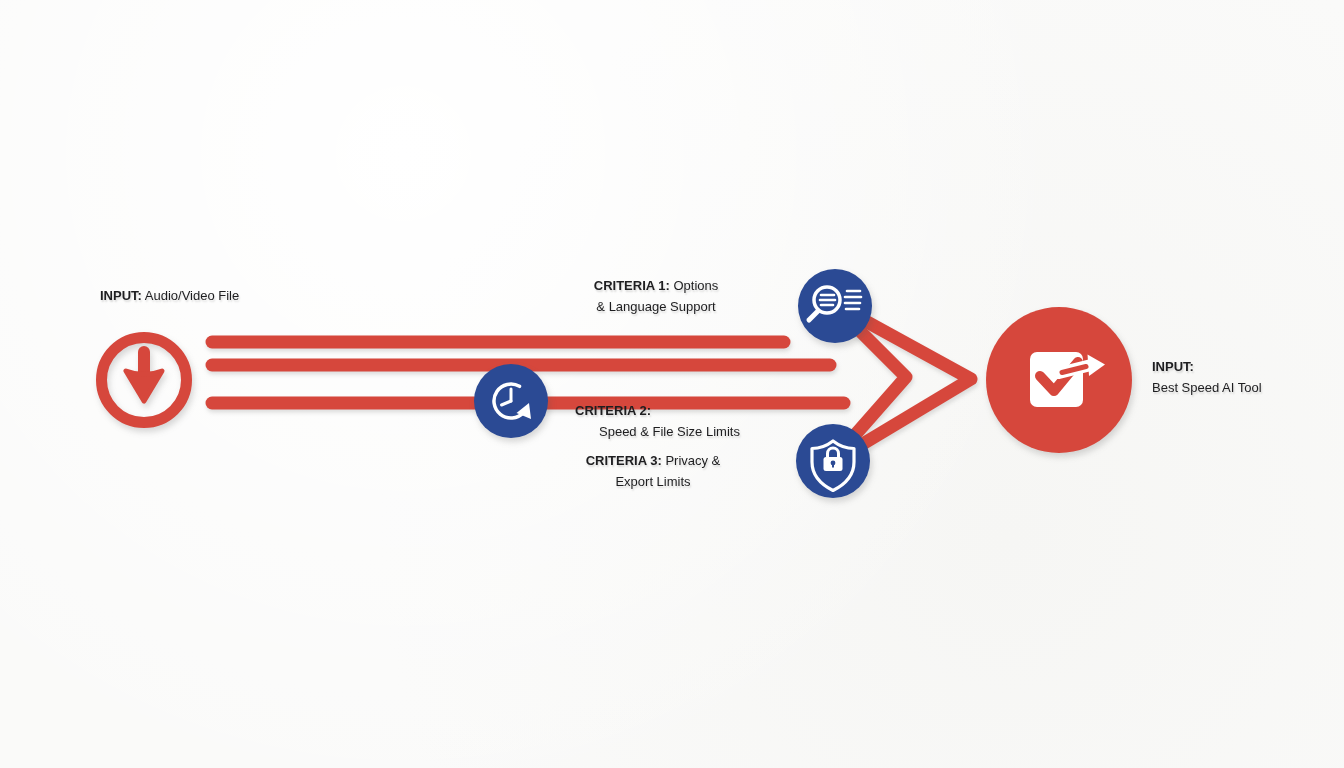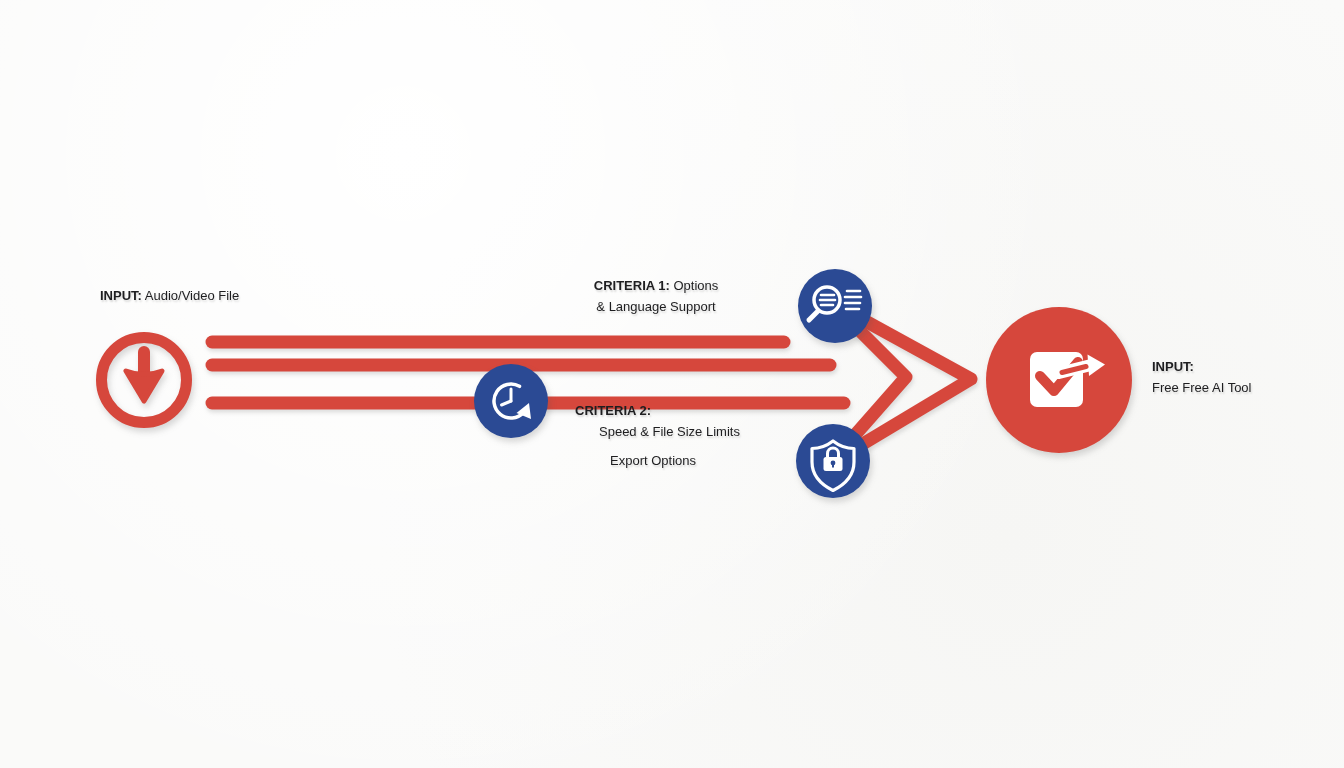--- a/index.html
+++ b/index.html
@@ -108,21 +108,22 @@
     <div><b>CRITERIA 1:</b><span> Options</span></div>
     <div class="line2">&amp; Language Support</div>
   </div>
 
   <div class="label criteria2-label">
     <div><b>CRITERIA 2:</b></div>
     <div class="line2">Speed &amp; File Size Limits</div>
   </div>
 
   <div class="label criteria3-label">
-    <div class="line2">Export Options</div>
+    <div><b>CRITERIA 3:</b><span> Privacy &amp;</span></div>
+    <div class="line2">Export Limits</div>
   </div>
 
   <div class="label output-label">
     <div><b>INPUT:</b></div>
-    <div class="line2">Free Free AI Tool</div>
+    <div class="line2">Best Speed AI Tool</div>
   </div>
 
 </div>
 
 </body></html>

